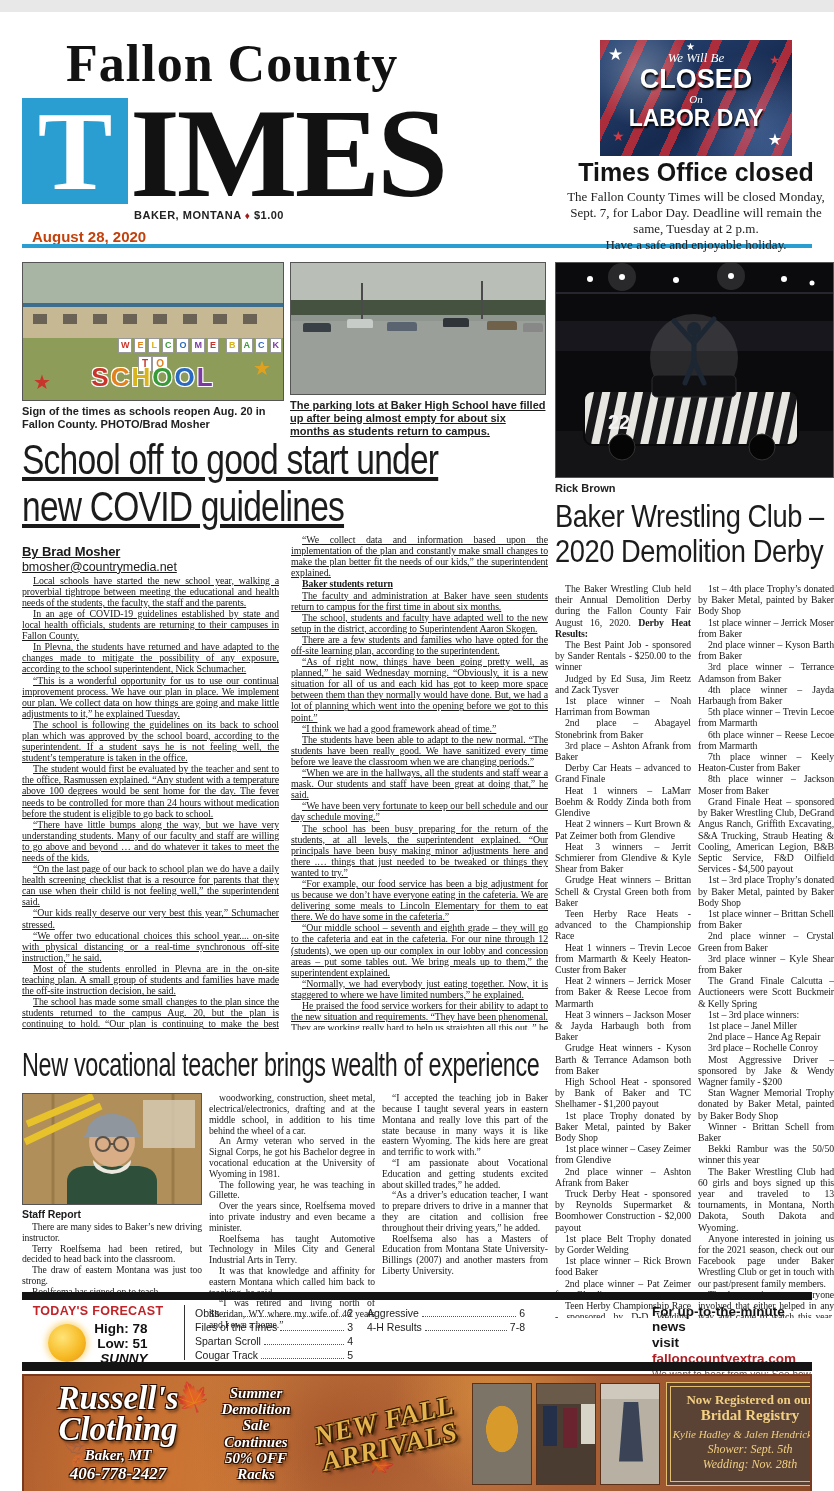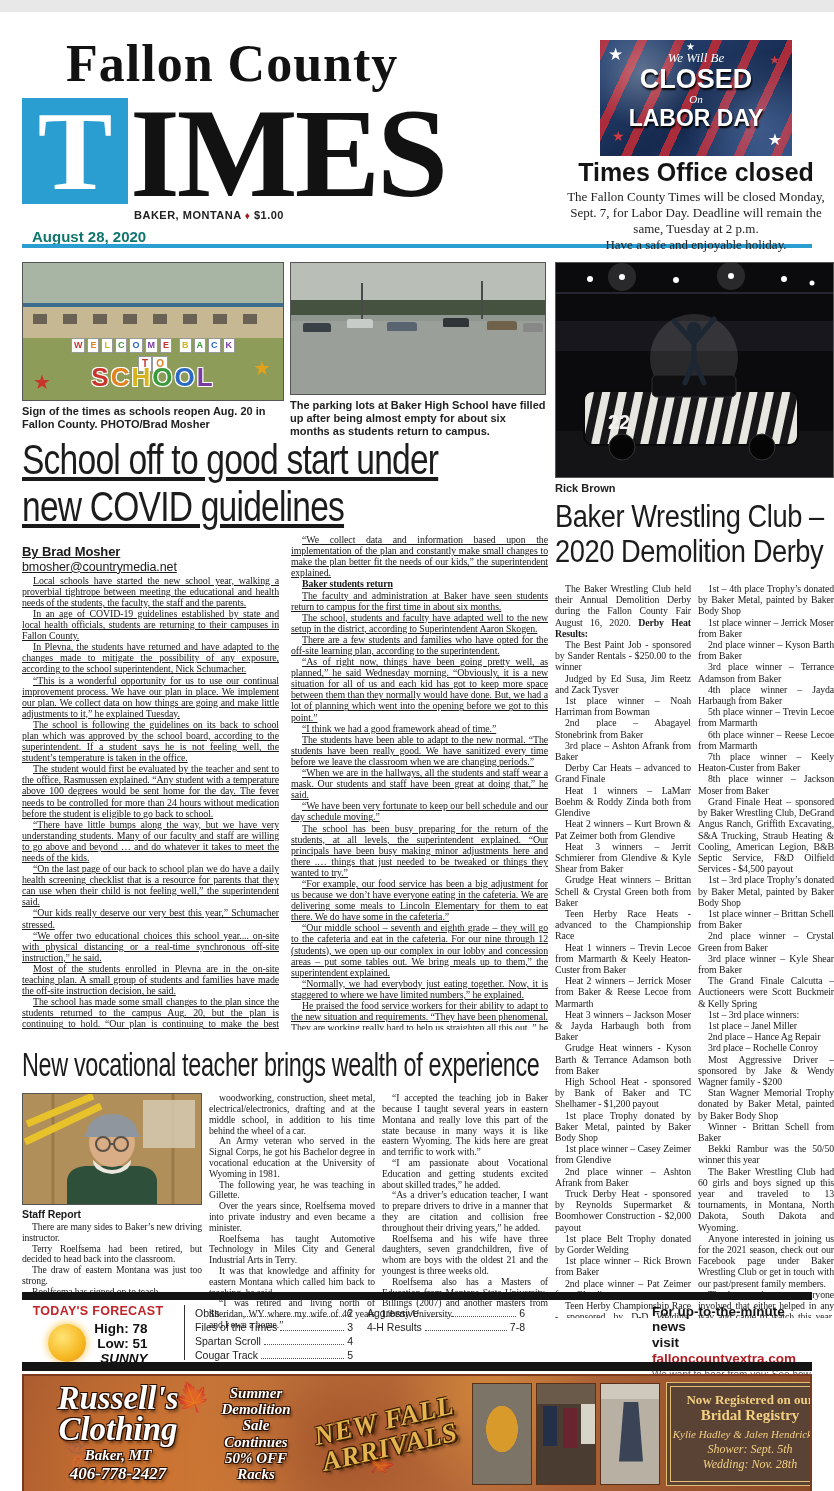--- a/index.html
+++ b/index.html
@@ -8,21 +8,21 @@
 
   
   .masthead { position:absolute; left:22px; top:26px; width:528px; }
   .fallon { font:700 52px/1 "Liberation Serif", serif; letter-spacing:1px; color:#121212; margin-left:44px; }
   .times-row { display:flex; align-items:flex-end; height:110px; margin-top:4px; }
   .tbox { width:106px; height:106px; background:#2a9dd1; color:#fff; display:flex; align-items:center; justify-content:center;
           font:700 112px/1 "Liberation Serif", serif; flex:none; }
   .imes { font:700 128px/0.78 "Liberation Serif", serif; letter-spacing:-3px; color:#121212; margin-left:2px; }
   .price-line { margin:6px 0 0 112px; font:700 11px/1 "Liberation Sans", sans-serif; letter-spacing:.5px; color:#222; }
   .diamond { color:#a31c1c; font-size:10px; }
-  .date-line { margin:8px 0 0 10px; font:700 15px/1 "Liberation Sans", sans-serif; color:#0f766e; }
+  .date-line { margin:8px 0 0 10px; font:700 15px/1 "Liberation Sans", sans-serif; color:#c2410c; }
   .blue-rule { position:absolute; left:22px; top:232px; width:790px; height:4px; background:#2a9dd1; }
 
   
   .labor { position:absolute; left:558px; top:28px; width:276px; text-align:center; }
   .labor-art { position:relative; width:192px; height:116px; margin:0 auto; color:#fff; overflow:hidden;
       background:
         radial-gradient(circle at 22% 28%, rgba(255,255,255,.28), transparent 32%),
         radial-gradient(circle at 80% 70%, rgba(160,200,255,.25), transparent 40%),
         repeating-linear-gradient(115deg, rgba(196,44,54,.85) 0 9px, rgba(196,44,54,0) 9px 34px),
         linear-gradient(150deg,#2a4878,#16294e 60%,#2c4a7e); }
@@ -41,21 +41,21 @@
   .photo { position:absolute; }
   .photo-art { position:relative; border:1px solid #555; overflow:hidden; }
   .caption { font:700 11px/1.18 "Liberation Sans", sans-serif; color:#222; margin-top:4px; }
 
   
   .school-art { width:262px; height:139px;
       background:linear-gradient(#a9b5a4 0 30%, #c7b894 30% 55%, #8d9c58 55% 100%); }
   .roofline { position:absolute; top:29%; left:0; right:0; height:4px; background:#3d6e8e; }
   .windows { position:absolute; top:37%; left:4%; right:4%; height:10px;
       background:repeating-linear-gradient(90deg,#6a6254 0 14px, transparent 14px 30px); }
-  .banner-row1 { position:absolute; top:52%; left:0; right:0; text-align:center; }
+  .banner-row1 { position:absolute; top:52%; left:0; right:0; text-align:right; }
   .banner-row1 .bl { display:inline-block; background:#fff; font:700 9px/1.2 "Liberation Sans", sans-serif; padding:1px 2px; margin:0 1px; border:1px solid #999; }
   .banner-row2 { position:absolute; top:66%; left:0; right:0; text-align:center; }
   .banner-row2 .bl { display:inline-block; background:#fff; font:700 10px/1.2 "Liberation Sans", sans-serif; padding:1px 3px; border:1px solid #999; }
   .banner-row3 { position:absolute; top:74%; left:0; right:0; text-align:center; letter-spacing:2px; }
   .banner-row3 .bl { font:700 26px/1 "Liberation Sans", sans-serif;
       text-shadow:-1px -1px 0 #fff,1px -1px 0 #fff,-1px 1px 0 #fff,1px 1px 0 #fff; }
   .bgap { display:inline-block; width:5px; }
   .school-star { position:absolute; font-size:20px; line-height:1; }
   .sstar1 { left:10px; bottom:8px; color:#c8352c; } .sstar2 { right:12px; bottom:22px; color:#e0a21e; }
 
@@ -203,21 +203,21 @@
       <div class="windows"></div>
       <div class="banner-row1"><span class="bl" style="color: rgb(200, 53, 44);">W</span><span class="bl" style="color: rgb(224, 130, 30);">E</span><span class="bl" style="color: rgb(216, 179, 30);">L</span><span class="bl" style="color: rgb(58, 154, 58);">C</span><span class="bl" style="color: rgb(42, 106, 192);">O</span><span class="bl" style="color: rgb(122, 58, 160);">M</span><span class="bl" style="color: rgb(200, 53, 44);">E</span><span class="bgap"></span><span class="bl" style="color: rgb(216, 179, 30);">B</span><span class="bl" style="color: rgb(58, 154, 58);">A</span><span class="bl" style="color: rgb(42, 106, 192);">C</span><span class="bl" style="color: rgb(122, 58, 160);">K</span></div>
       <div class="banner-row2"><span class="bl" style="color: rgb(200, 53, 44);">T</span><span class="bl" style="color: rgb(224, 130, 30);">O</span></div>
       <div class="banner-row3"><span class="bl" style="color: rgb(200, 53, 44);">S</span><span class="bl" style="color: rgb(224, 130, 30);">C</span><span class="bl" style="color: rgb(216, 179, 30);">H</span><span class="bl" style="color: rgb(58, 154, 58);">O</span><span class="bl" style="color: rgb(42, 106, 192);">O</span><span class="bl" style="color: rgb(122, 58, 160);">L</span></div>
       <span class="school-star sstar1">★</span>
       <span class="school-star sstar2">★</span>
     </div>
     <figcaption class="caption">Sign of the times as schools reopen Aug. 20 in Fallon County. PHOTO/Brad Mosher</figcaption>
   </figure>
 
-  <figure class="photo" style="left:290px; top:250px; width:256px;">
+  <figure class="photo" style="left:290px; top:250px; width:256px;text-decoration:underline;">
     <div class="photo-art parking-art">
       <div class="pole pole1"></div>
       <div class="pole pole2"></div>
       <div class="car car1"></div>
       <div class="car car2"></div>
       <div class="car car3"></div>
       <div class="car car4"></div>
       <div class="car car5"></div>
       <div class="car car6"></div>
     </div>
@@ -339,21 +339,21 @@
             <p>Heat 1 winners – Trevin Lecoe from Marmarth &amp; Keely Heaton-Custer from Baker</p>
             <p>Heat 2 winners – Jerrick Moser from Baker &amp; Reese Lecoe from Marmarth</p>
             <p>Heat 3 winners – Jackson Moser &amp; Jayda Harbaugh both from Baker</p>
             <p>Grudge Heat winners - Kyson Barth &amp; Terrance Adamson both from Baker</p>
             <p>High School Heat - sponsored by Bank of Baker and TC Shelhamer - $1,200 payout</p>
             <p>1st place Trophy donated by Baker Metal, painted by Baker Body Shop</p>
             <p>1st place winner – Casey Zeimer from Glendive</p>
             <p>2nd place winner – Ashton Afrank from Baker</p>
             <p>Truck Derby Heat - sponsored by Reynolds Supermarket &amp; Boomhower Construction - $2,000 payout</p>
             <p>1st place Belt Trophy donated by Gorder Welding</p>
-            <p>1st place winner – Rick Brown from Baker</p>
+            <p>1st place winner – Rick Brown food Baker</p>
             <p>2nd place winner – Pat Zeimer from Glendive</p>
             <p>Teen Herby Championship Race - sponsored by D-D Welding, Brownz Demo and Mike &amp; Connie Dowling - $1,250 payout</p>
           </div>
       </div>
       <div class="dcol">
         <div>
             <p>1st – 4th place Trophy’s donated by Baker Metal, painted by Baker Body Shop</p>
             <p>1st place winner – Jerrick Moser from Baker</p>
             <p>2nd place winner – Kyson Barth from Baker</p>
             <p>3rd place winner – Terrance Adamson from Baker</p>
@@ -428,21 +428,20 @@
             <p>Roelfsema has taught Automotive Technology in Miles City and General Industrial Arts in Terry.</p>
             <p>It was that knowledge and affinity for eastern Montana which called him back to teaching, he said.</p>
             <p>“I was retired and living north of Sheridan, WY where my wife of 46 years and I own a home.”</p>
           </div>
       </div>
       <div class="tcol tcol3">
         <div>
             <p>“I accepted the teaching job in Baker because I taught several years in eastern Montana and really love this part of the state because in many ways it is like eastern Wyoming. The kids here are great and terrific to work with.”</p>
             <p>“I am passionate about Vocational Education and getting students excited about skilled trades,” he added.</p>
             <p>“As a driver’s education teacher, I want to prepare drivers to drive in a manner that they are citation and collision free throughout their driving years,” he added.</p>
-            <p>Roelfsema and his wife have three daughters, seven grandchildren, five of whom are boys with the oldest 21 and the youngest is three weeks old.</p>
             <p>Roelfsema also has a Masters of Education from Montana State University-Billings (2007) and another masters from Liberty University.</p>
           </div>
       </div>
     </div>
   </article>
 
   <section class="footer">
     <div class="bar"></div>
     <div class="footer-row">
       <div class="forecast">

